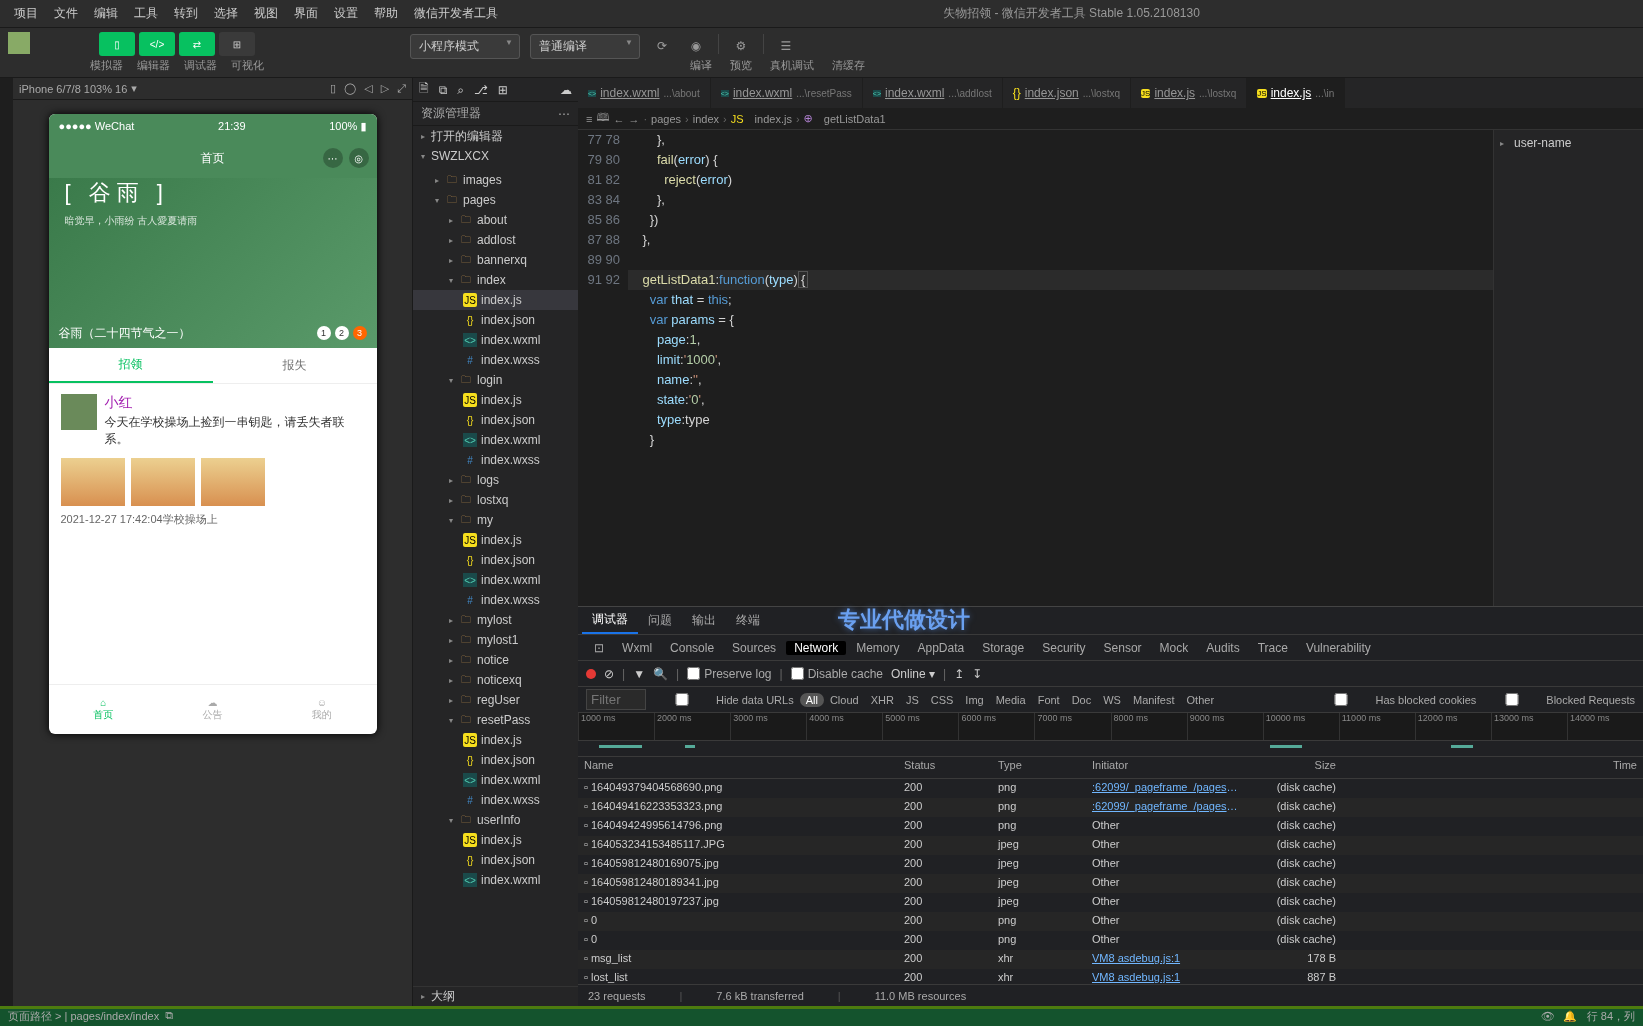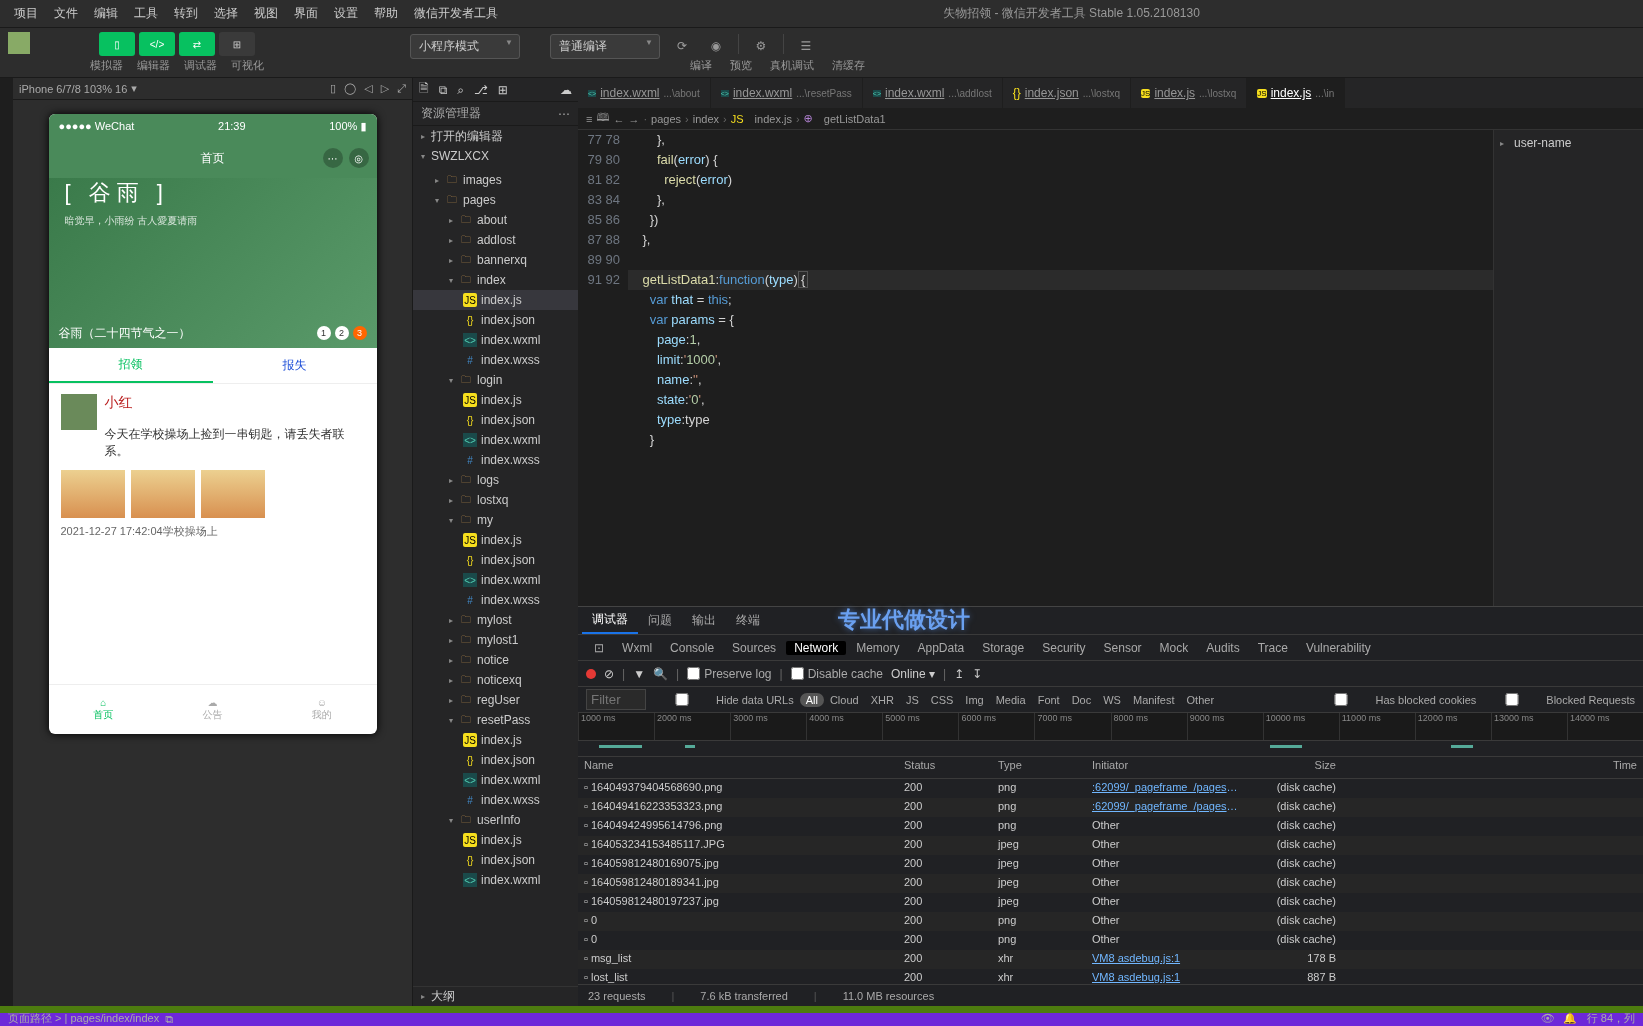--- a/index.html
+++ b/index.html
@@ -29,26 +29,26 @@
 .phone-header .caps { position:absolute; right:8px; display:flex; gap:6px; }
 .cap { width:20px; height:20px; border-radius:10px; background:rgba(0,0,0,.25); display:flex; align-items:center; justify-content:center; font-size:10px; }
 .hero { height:170px; background:linear-gradient(135deg,#3a7a4a,#5a9a6a); position:relative; color:#fff; display:flex; flex-direction:column; padding-left:16px; }
 .hero .t1 { font-size:22px; letter-spacing:6px; }
 .hero .t2 { font-size:10px; margin-top:6px; opacity:.8; }
 .hero .t3 { position:absolute; bottom:6px; left:10px; font-size:12px; }
 .hero .dots { position:absolute; bottom:8px; right:10px; display:flex; gap:4px; }
 .hero .dot { width:14px; height:14px; border-radius:7px; background:#fff; color:#333; font-size:9px; display:flex; align-items:center; justify-content:center; }
 .hero .dot.on { background:#f60; color:#fff; }
 .tabs2 { height:36px; display:flex; border-bottom:1px solid #eee; }
-.tabs2 div { flex:1; display:flex; align-items:center; justify-content:center; color:#1d4ed8; }
+.tabs2 div { flex:1; display:flex; align-items:center; justify-content:center; color:#737373; }
 .tabs2 .act { color:#07c160; border-bottom:2px solid #07c160; }
 .post { padding:10px 12px; display:flex; gap:8px; }
 .post .av { width:36px; height:36px; background:#6a8a5a; }
 .post .bd { flex:1; color:#333; font-size:12px; }
-.post .nm { color:#b91c1c; font-size:14px; margin-bottom:14px; }
+.post .nm { color:#a21caf; font-size:14px; margin-bottom:2px; }
 .thumbs { display:flex; gap:6px; padding:0 12px; }
 .thumbs div { width:64px; height:48px; background:linear-gradient(#ecd090,#d89050); }
 .meta { padding:6px 12px; color:#666; font-size:11px; }
 .tabbar { margin-top:auto; height:50px; border-top:1px solid #eee; display:flex; }
 .tabbar div { flex:1; display:flex; flex-direction:column; align-items:center; justify-content:center; font-size:10px; color:#aaa; }
 .tabbar .act { color:#07c160; }
 .explorer { width:165px; background:#252526; display:flex; flex-direction:column; overflow-y:auto; font-size:12px; }
 .exp-head { height:24px; display:flex; align-items:center; justify-content:space-between; padding:0 8px; color:#aaa; border-bottom:1px solid #1a1a1a; }
 .tree { padding:4px 0; }
 .tree-item { display:flex; align-items:center; height:20px; padding-left:8px; color:#ccc; cursor:pointer; white-space:nowrap; }
@@ -100,22 +100,22 @@
 .timeline .tick { flex:1; border-left:1px solid #333; font-size:9px; color:#888; padding-left:2px; }
 .overview { height:16px; border-bottom:1px solid #3a3a3a; position:relative; }
 .overview .bar { position:absolute; top:4px; height:3px; background:#5a9; }
 .net-head { height:22px; display:flex; border-bottom:1px solid #3a3a3a; color:#aaa; font-size:11px; }
 .net-head div,.net-row div { padding:2px 6px; overflow:hidden; text-overflow:ellipsis; white-space:nowrap; }
 .col-n { width:320px; } .col-s { width:94px; } .col-t { width:94px; } .col-i { width:160px; } .col-sz { width:96px; text-align:right; } .col-tm { flex:1; text-align:right; padding-right:10px; }
 .net-body { flex:1; overflow:auto; }
 .net-row { height:19px; display:flex; color:#ccc; font-size:11px; }
 .net-row:nth-child(even){ background:#262626; }
 .net-row .lnk { color:#71b7ff; text-decoration:underline; }
-.net-foot { height:22px; border-top:1px solid #3a3a3a; display:flex; align-items:center; gap:26px; padding:0 10px; color:#aaa; font-size:11px; }
-.statusbar { height:20px; background:#6d28d9; border-top:7px solid #4d7c0f; display:flex; align-items:flex-end; padding:0 8px; font-size:11px; color:#aaa; position:absolute; bottom:0; left:0; right:0; }
+.net-foot { height:22px; border-top:1px solid #3a3a3a; display:flex; align-items:center; gap:34px; padding:0 10px; color:#aaa; font-size:11px; }
+.statusbar { height:20px; background:#14532d; border-top:3px solid #4d7c0f; display:flex; align-items:flex-start; padding:0 8px; font-size:11px; color:#aaa; position:absolute; bottom:0; left:0; right:0; }
 .statusbar .r { margin-left:auto; }
 </style>
 </head>
 <body>
 
 <div class="menubar">
   <span>项目</span>
   <span>文件</span>
   <span>编辑</span>
   <span>工具</span>
@@ -143,21 +143,21 @@
     <div class="tb-labels">
       <span>模拟器</span>
       <span>编辑器</span>
       <span>调试器</span>
       <span>可视化</span>
     </div>
   </div>
   <div style="flex:1"></div>
   <div style="display:flex;gap:10px;align-items:flex-start;position:absolute;left:410px;top:34px">
     <div class="select">小程序模式</div>
-    <div class="select" style="margin-left:20px">普通编译</div>
+    <div class="select" style="">普通编译</div>
     <div class="icon-btn">⟳</div>
     <div class="icon-btn">◉</div>
     <div style="width:1px;height:20px;background:#444"></div>
     <div class="icon-btn">⚙</div>
     <div style="width:1px;height:20px;background:#444"></div>
     <div class="icon-btn">☰</div>
   </div>
   <div style="position:absolute;left:690px;top:58px;display:flex;gap:18px;font-size:11px;color:#999">
     <span>编译</span>
     <span>预览</span>

